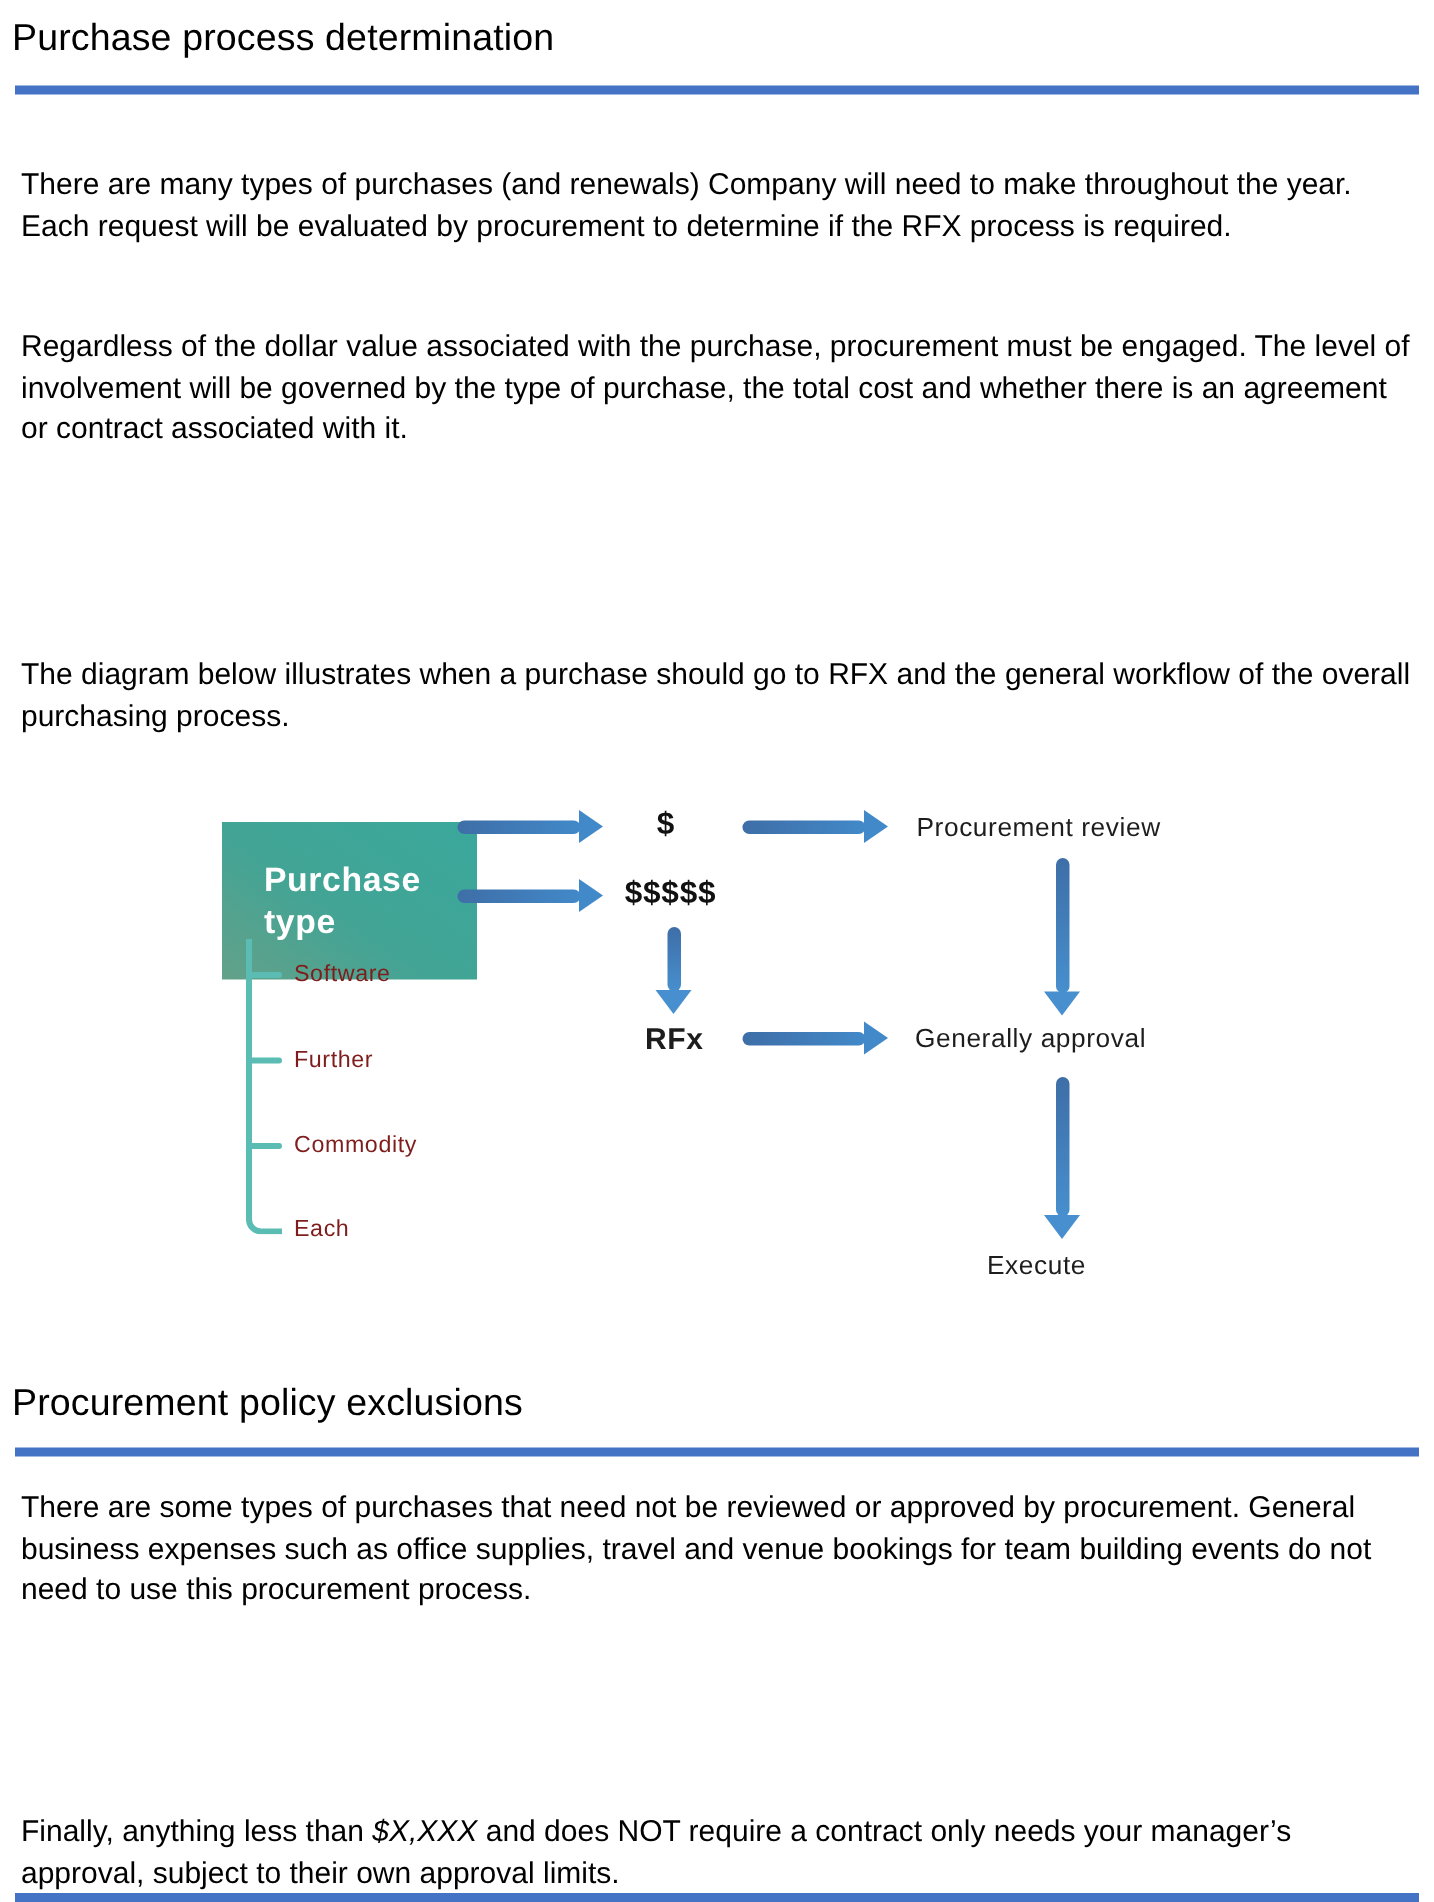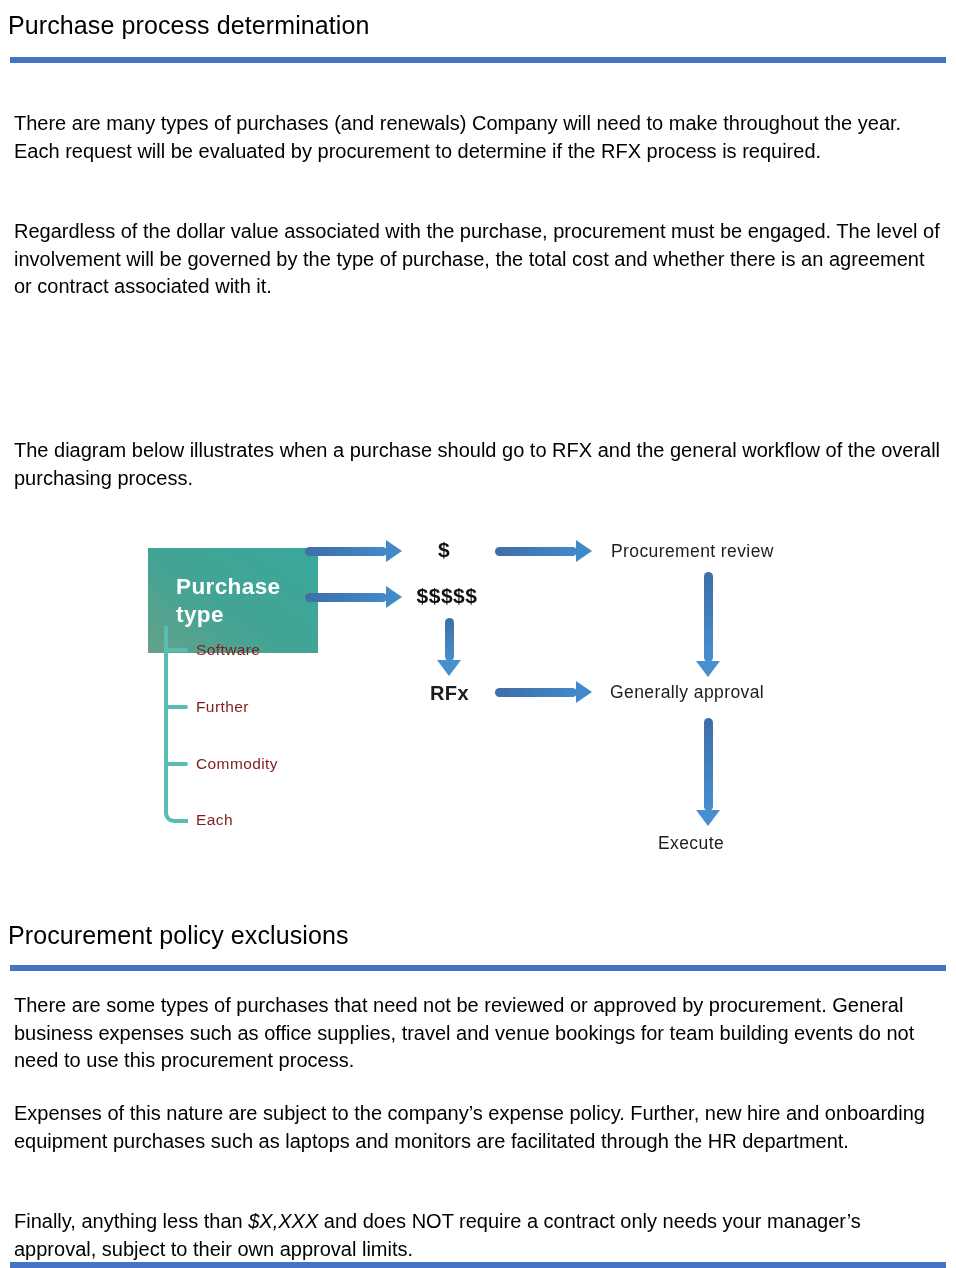--- a/index.html
+++ b/index.html
@@ -150,17 +150,16 @@
     <div class="tree-label" style="top:136px">Software</div>
     <div class="tree-label" style="top:193px">Further</div>
     <div class="tree-label" style="top:250px">Commodity</div>
     <div class="tree-label" style="top:306px">Each</div>
   </div>
 
   <div class="h1" style="top:921px">Procurement policy exclusions</div>
   <div class="rule" style="top:965px"></div>
 
   <div class="para" style="top:992px">There are some types of purchases that need not be reviewed or approved by procurement. General business expenses such as office supplies, travel and venue bookings for team building events do not need to use this procurement process.</div>
-  <div class="para" style="top:1100px">Expenses of this nature are subject to the company’s expense policy. Further, new hire and onboarding equipment purchases such as laptops and monitors are facilitated through the HR department.</div>
   <div class="para" style="top:1208px"><span>Finally, anything less than </span><em>$X,XXX</em><span> and does NOT require a contract only needs your manager’s approval, subject to their own approval limits.</span></div>
 
   <div class="bottom-bar"></div>
 </div>
 
 </body></html>

